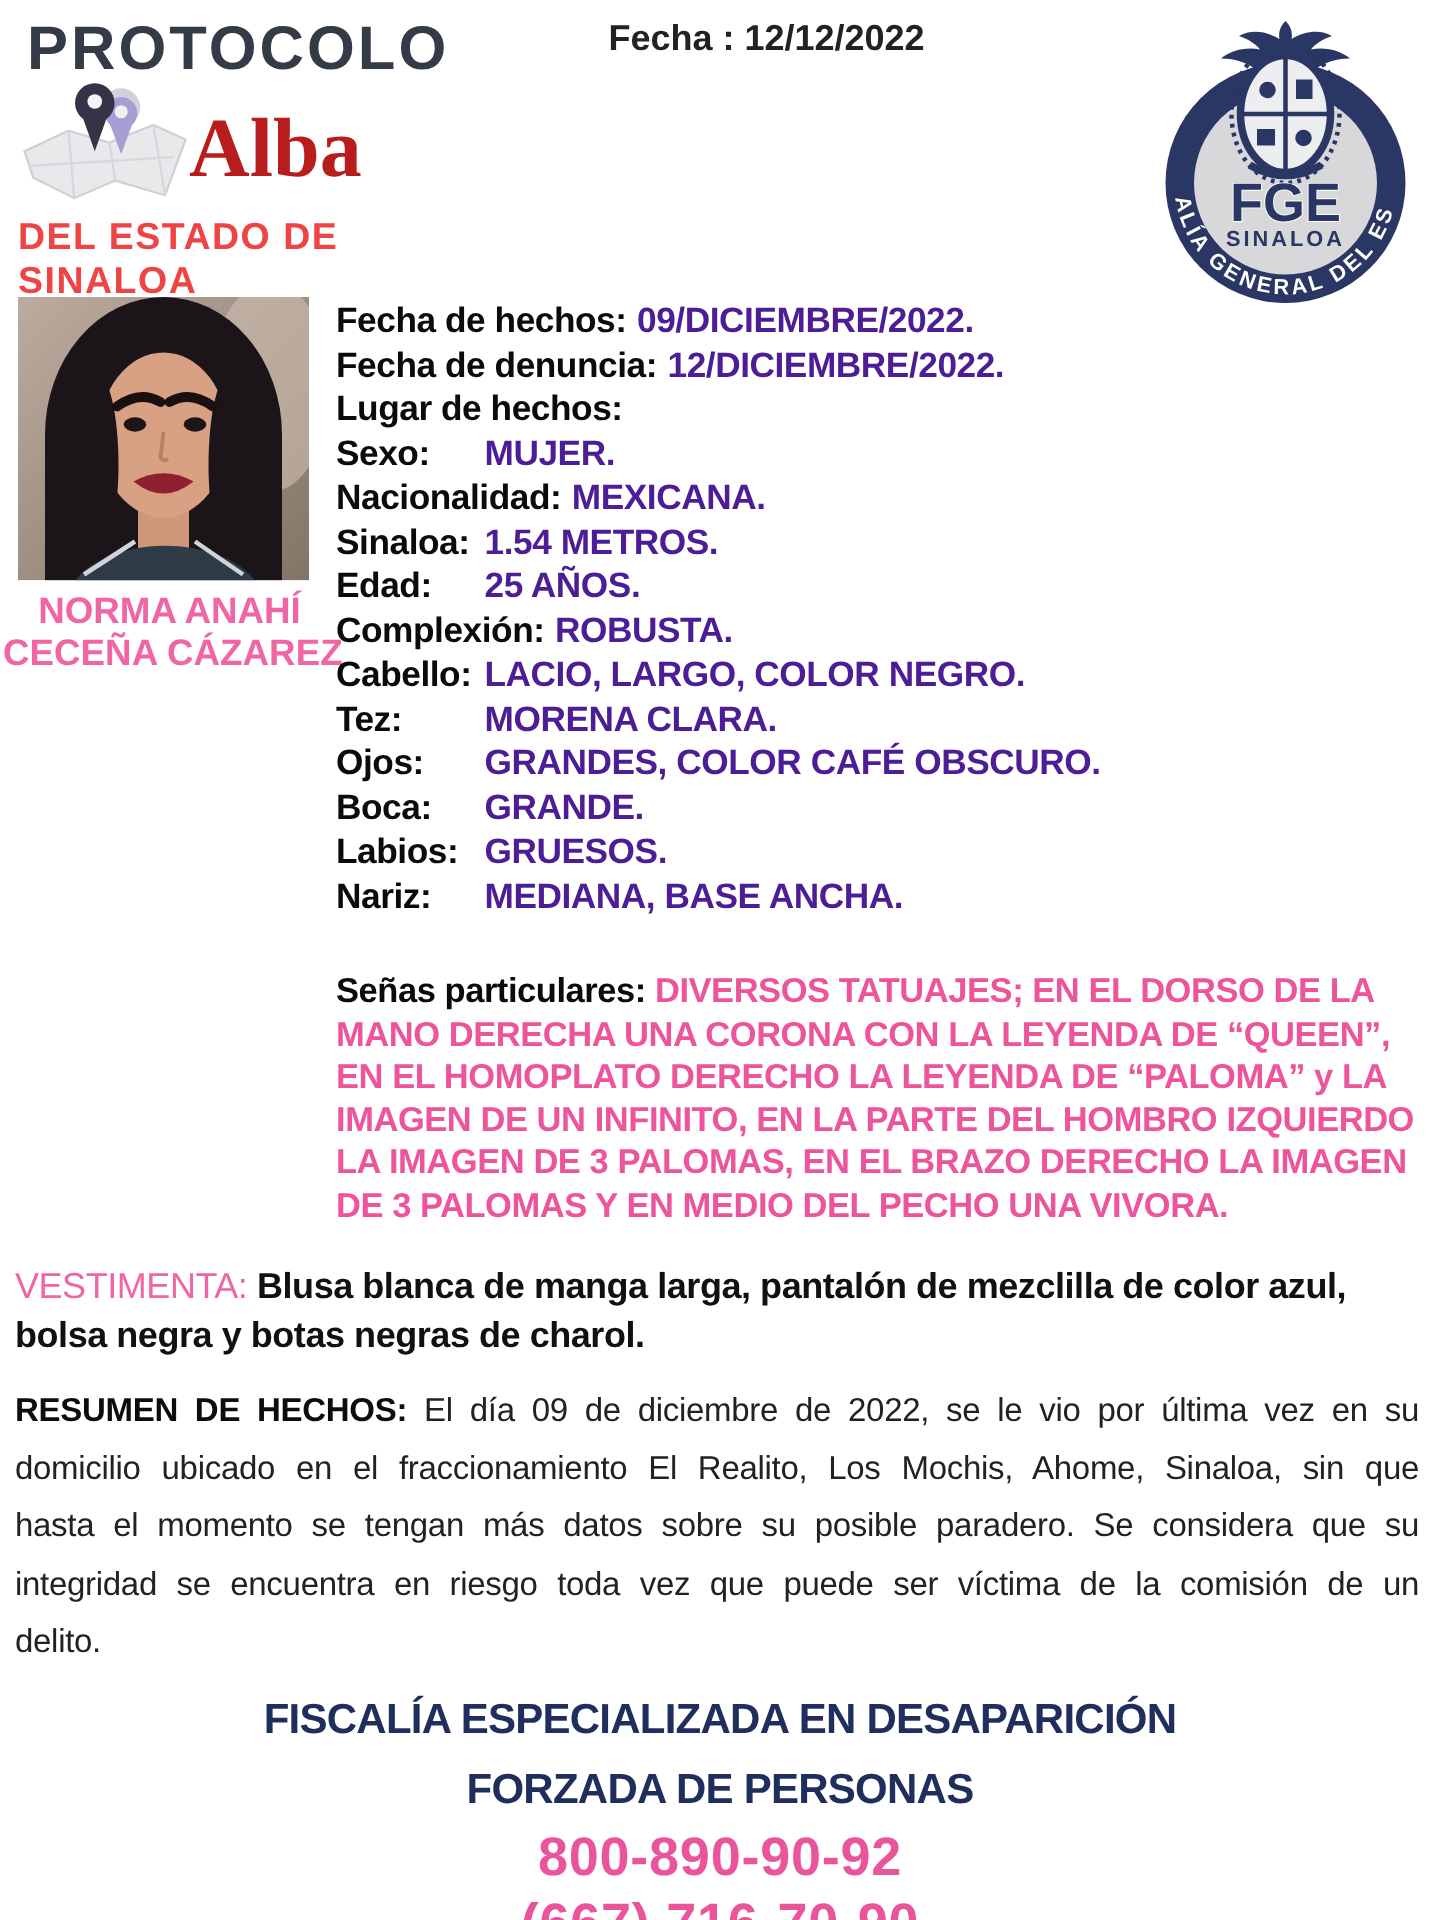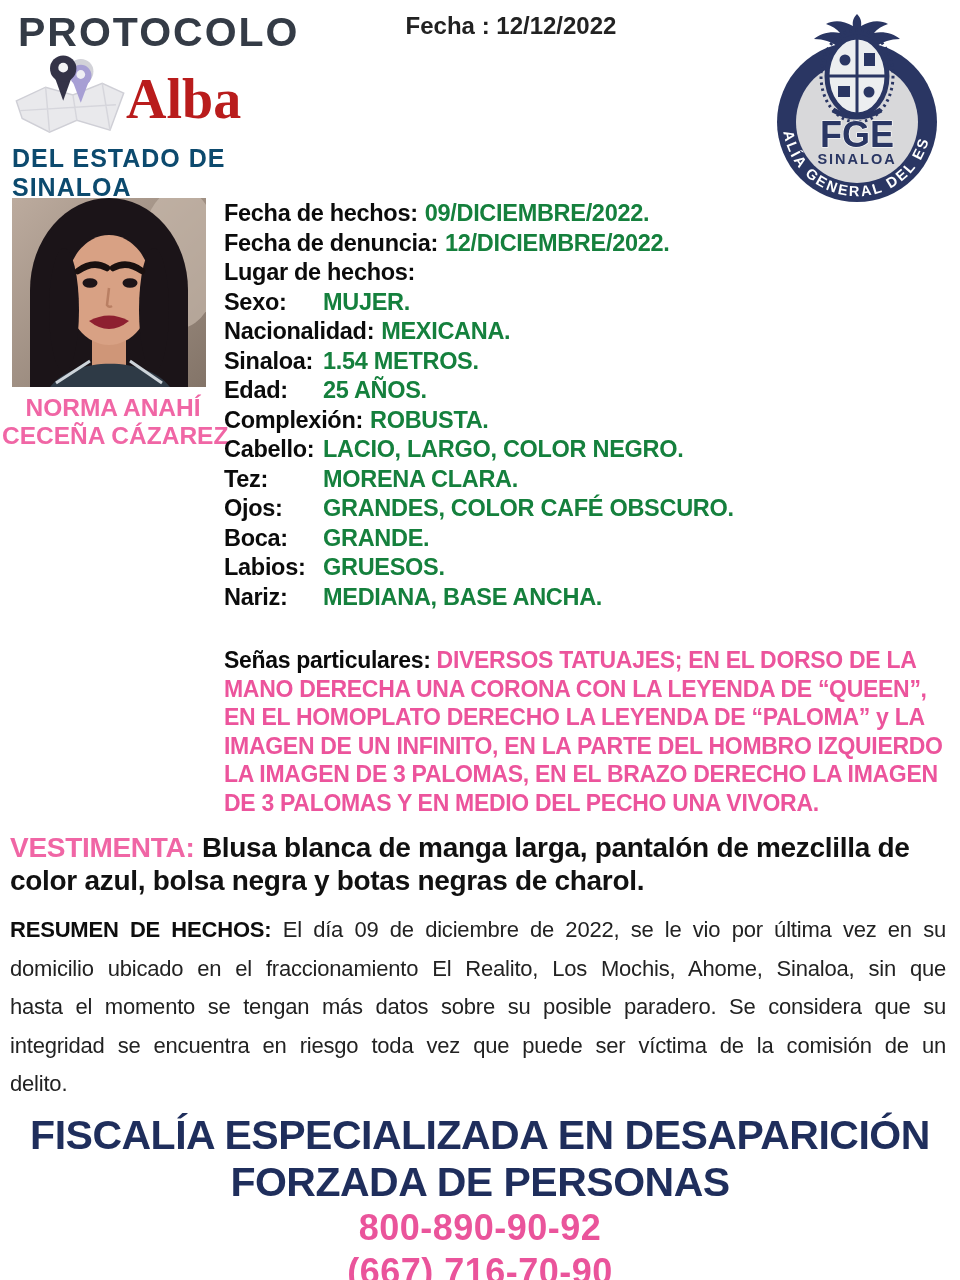--- a/index.html
+++ b/index.html
@@ -20,21 +20,21 @@
     color:#343b46; line-height:44px; padding-left:6px;
   }
   .logo-mid { display:flex; align-items:flex-end; height:86px; margin-top:-4px; }
   .logo-mid svg { width:118px; height:82px; flex:none; }
   .alba {
     font-family:Liberation Serif, serif; font-weight:bold;
     font-size:56px; line-height:74px; color:#b91c1c; margin-left:-4px;
   }
   .logo-sub {
     font-size:25px; font-weight:bold; letter-spacing:1px;
-    color:#0c4a6e; margin-top:8px;
+    color:#ef4444; margin-top:8px;
   }
 
   .title-block { width:372px; margin-left:8px; text-align:center; padding-top:2px; }
   .big-title {
     font-size:47px; font-weight:bold; line-height:56px;
     color:#cb3c90; letter-spacing:0.5px;
     text-shadow:1.5px 1.5px 0 rgba(130,32,90,0.45);
   }
   .report-line { font-size:24px; font-weight:bold; color:#222; line-height:28px; }
   .report-first { margin-top:10px; }
@@ -52,49 +52,49 @@
     line-height:28px; margin-left:-10px; width:222px; white-space:nowrap;
   }
   .person-name.first { margin-top:7px; }
 
   .details-col { flex:1; padding:2px 10px 0 4px; }
   .d-row {
     display:flex; align-items:baseline; height:29.5px;
     font-size:23.5px; font-weight:bold; letter-spacing:-0.3px; white-space:nowrap;
   }
   .d-label { color:#0b0b0b; min-width:92px; margin-right:7px; }
-  .d-value { color:#15803d; }
+  .d-value { color:#4c1d95; }
 
   .senas {
     margin-top:33px; width:740px;
     font-size:23px; font-weight:bold; letter-spacing:-0.3px;
     line-height:28.5px; color:#ec549c;
   }
   .senas b { color:#0b0b0b; font-weight:bold; }
 
   
   .vestimenta {
-    margin:14px 12px 0 10px;
-    font-size:28px; font-weight:bold; letter-spacing:-0.3px;
+    margin:24px 12px 0 10px;
+    font-size:24px; font-weight:normal; letter-spacing:-0.3px;
     line-height:33px; color:#111;
   }
   .vestimenta .v-label { color:#f066a5; }
 
   
   .resumen {
     margin:14px 14px 0 10px;
     font-size:22px; line-height:38.5px; color:#222;
     text-align:justify; word-spacing:5px; letter-spacing:-0.2px;
   }
   .resumen b { color:#0d0d0d; }
 
   
   .footer { text-align:center; margin-top:8px; }
   .f-line {
-    font-size:41px; font-weight:bold; color:#1f2e5c;
+    font-size:28px; font-weight:bold; color:#1f2e5c;
     line-height:47px; letter-spacing:-0.5px;
   }
   .phone {
     font-size:36px; font-weight:bold; color:#ea549b;
     line-height:44px; letter-spacing:0.5px;
   }
   .phone.first { margin-top:0; }
 </style>
 </head>
 <body>

